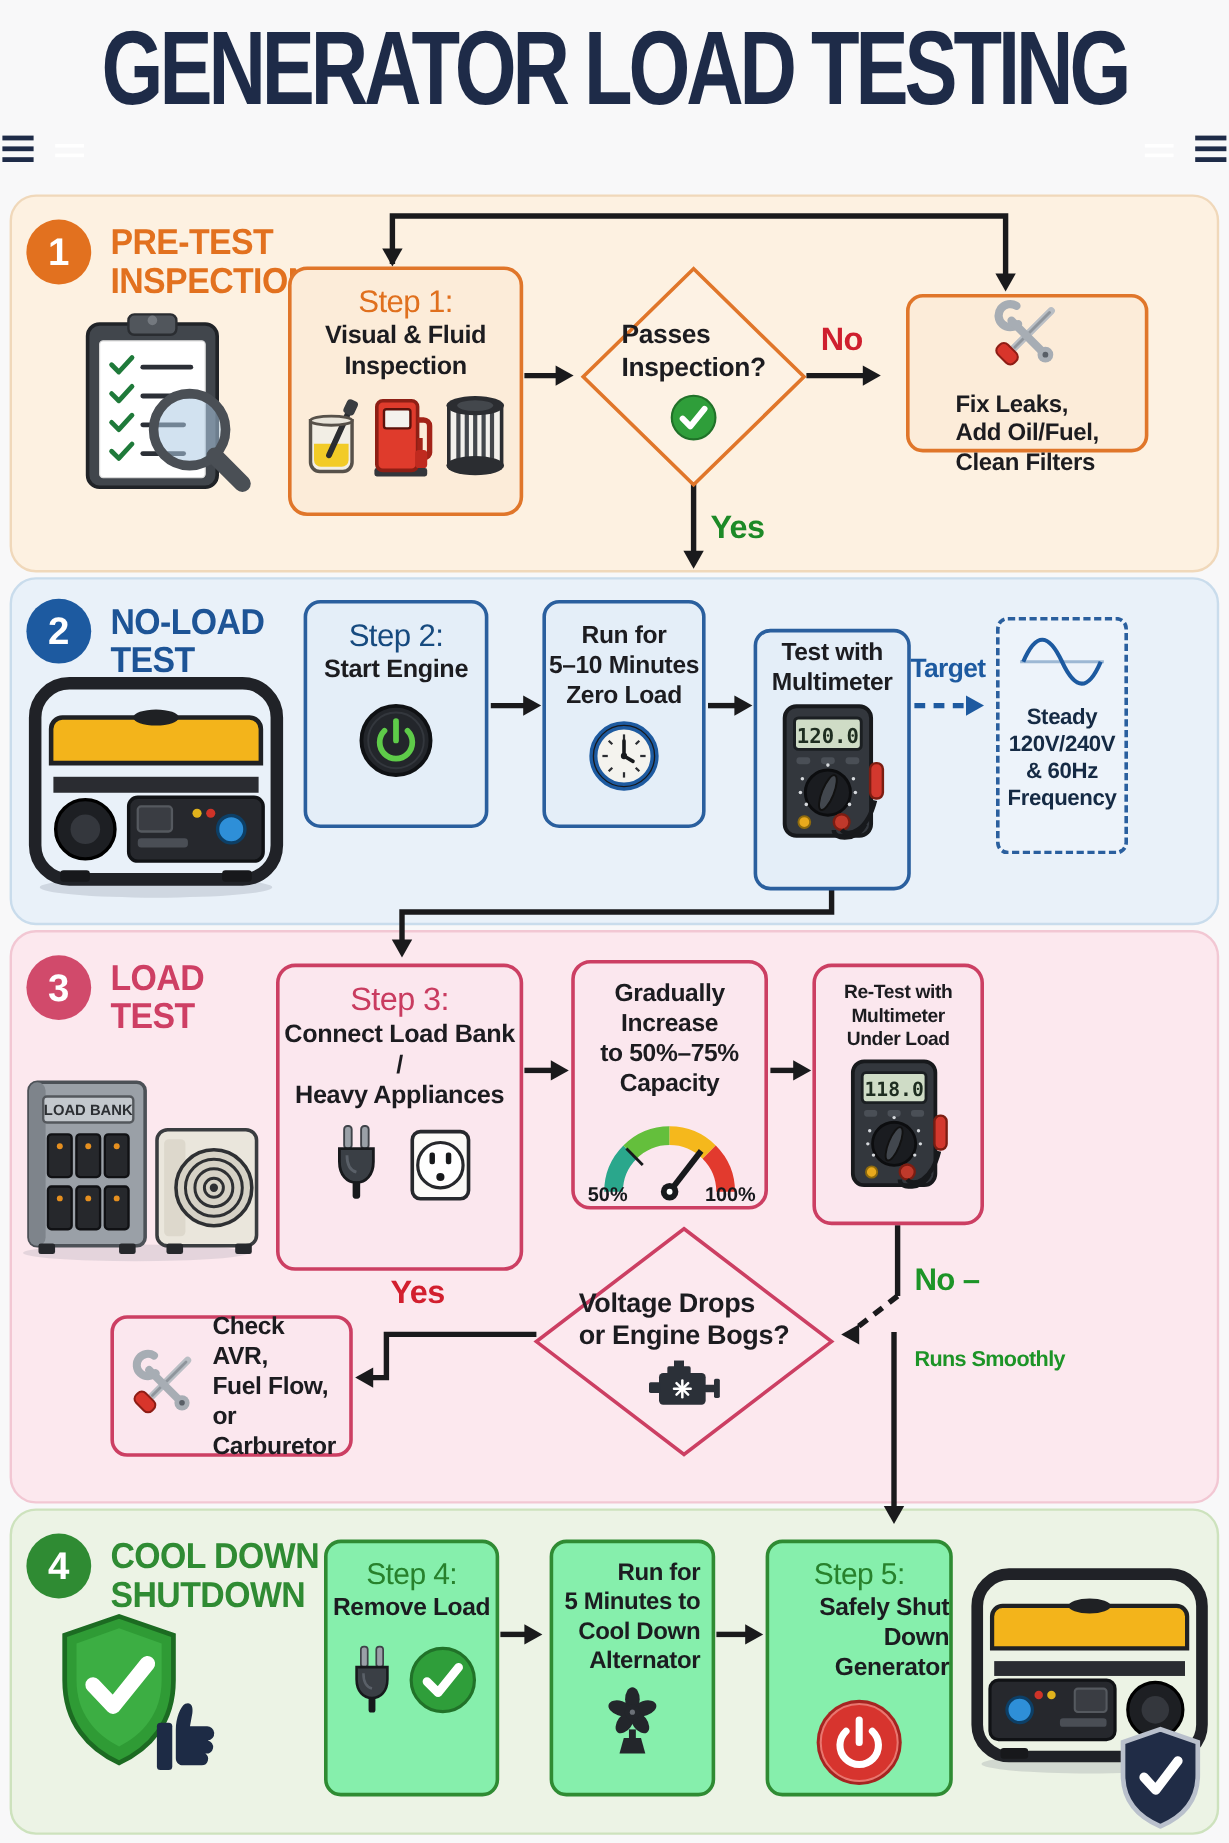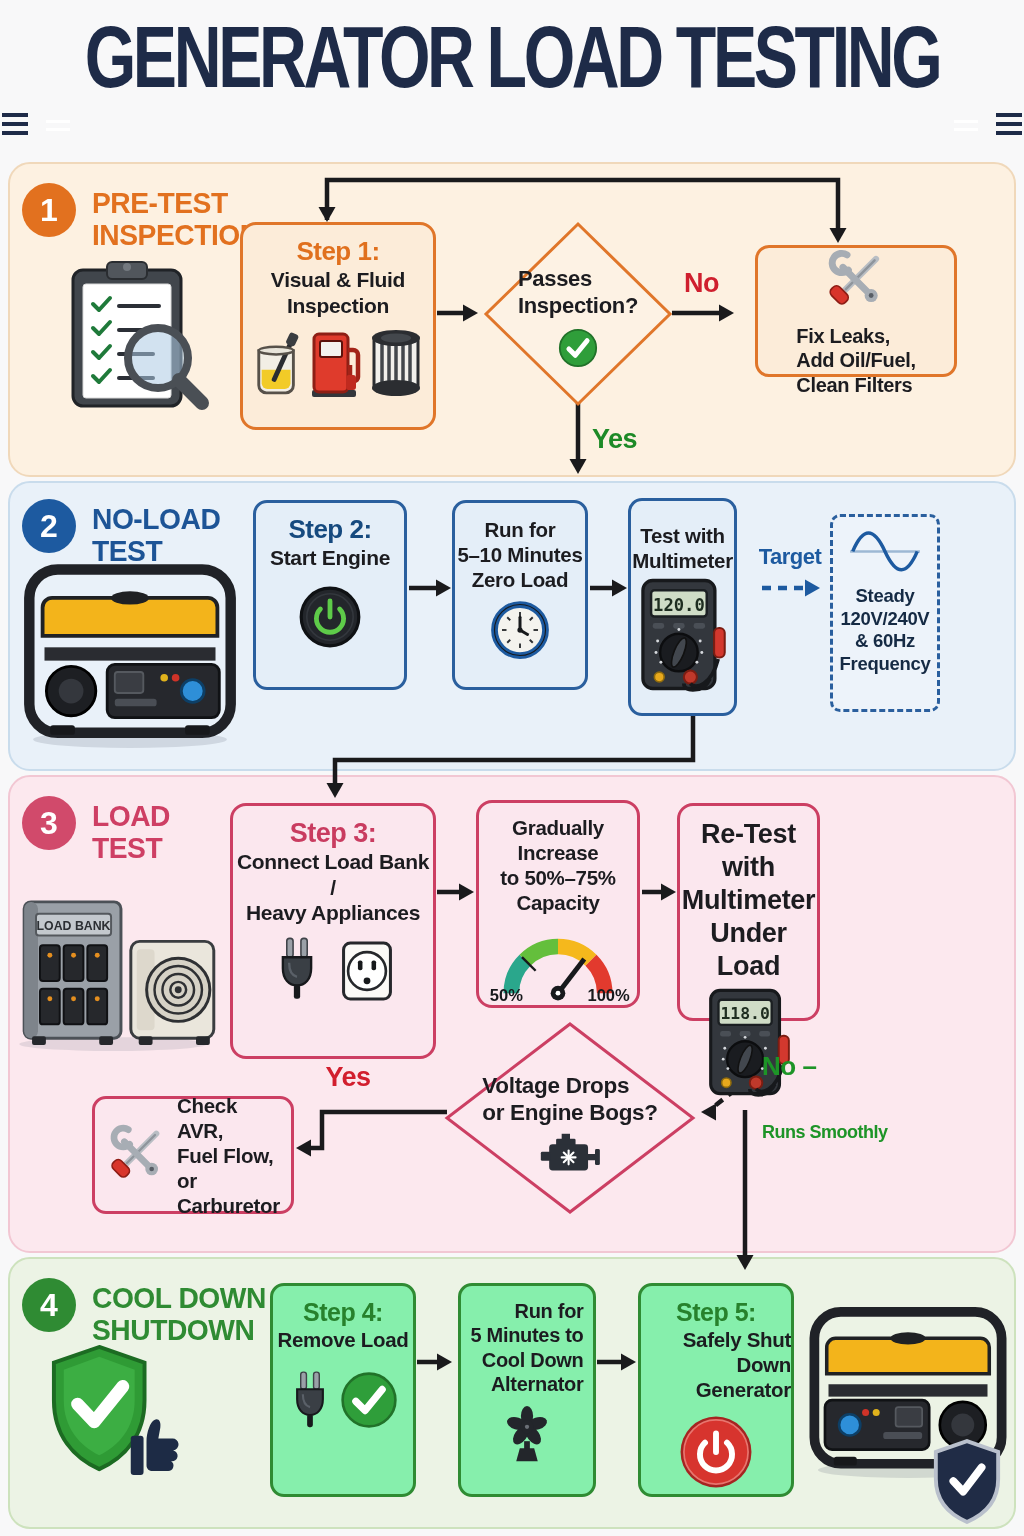--- a/index.html
+++ b/index.html
@@ -24,21 +24,21 @@
          display:flex;align-items:center;justify-content:center;z-index:2;}
   .sectitle{position:absolute;font-size:30px;font-weight:800;line-height:1.08;letter-spacing:-0.5px;
             white-space:pre-line;transform:scaleX(.94);transform-origin:left top;z-index:2;}
   
   .box{position:absolute;box-sizing:border-box;display:flex;flex-direction:column;align-items:center;
        border-radius:16px;border:3px solid;text-align:center;z-index:2;}
   .b1{background:#fcecd9;border-color:#e0762a;}
   .b2{background:#e4eef8;border-color:#2a5f9e;}
   .b3{background:#fbe7ee;border-color:#cc3f63;}
   .b4{background:#86efac;border-color:#2f8b33;text-align:right;}
-  .stitle{font-size:26px;font-weight:700;letter-spacing:-0.5px;line-height:1.15;}
+  .stitle{font-size:26px;font-weight:400;letter-spacing:-0.5px;line-height:1.15;}
   .t1{color:#e0701e;} .t2{color:#164a7f;} .t3{color:#c93c60;} .t4{color:#27812c;}
   .btext{font-size:21px;font-weight:700;color:#1c1c20;line-height:1.22;white-space:pre-line;letter-spacing:-0.3px;}
   .row{display:flex;align-items:flex-end;justify-content:center;}
   .diamond{position:absolute;z-index:2;}
   .dov{position:absolute;left:0;top:0;width:100%;height:100%;display:flex;flex-direction:column;align-items:center;box-sizing:border-box;}
   .lbl{position:absolute;font-weight:800;letter-spacing:-0.5px;z-index:2;white-space:pre-line;}
   .ill{position:absolute;z-index:2;}
   #arrows{position:absolute;left:0;top:0;z-index:1;pointer-events:none;}
   .lcd{font-family:"DejaVu Sans Mono",monospace;}
 </style>
@@ -320,21 +320,21 @@
           <line x1="57" y1="23" x2="53" y2="27"></line>
             <line x1="27" y1="53" x2="23" y2="57"></line>
         </g>
         <line x1="40" y1="40" x2="40" y2="23" stroke="#17191c" stroke-width="4" stroke-linecap="round"></line>
         <line x1="40" y1="40" x2="50" y2="46" stroke="#17191c" stroke-width="4" stroke-linecap="round"></line>
         <circle cx="40" cy="40" r="3.5" fill="#17191c"></circle>
       </svg>
     </span>
   </div>
 
-  <div class="box b2" id="testBox" style="left:628px;top:498px;width:109px;height:218px;padding-top:22px;border-radius:14px">
+  <div class="box b2" id="testBox" style="left:628px;top:524px;width:131px;height:218px;padding-top:4px;border-radius:14px">
     <div class="btext" style="font-size:20.5px">Test with
 Multimeter</div>
     <span style="margin-top:4px">
       <svg width="90" height="115" viewBox="0 0 110 140">
         <use href="#sym-meter"></use>
         <text class="lcd" x="50" y="41" text-anchor="middle" font-size="21" font-weight="bold" fill="#1e2d20">120.0</text>
       </svg>
     </span>
   </div>
 
@@ -424,21 +424,21 @@
         <line x1="75" y1="76" x2="102" y2="41" stroke="#17191c" stroke-width="5"></line>
         <circle cx="75" cy="76" r="7.5" fill="#17191c"></circle>
           <circle cx="75" cy="76" r="2.5" fill="#ffffff"></circle>
         <text x="22" y="84" text-anchor="middle" font-size="17" font-weight="bold" fill="#17191c">50%</text>
         <text x="127" y="84" text-anchor="middle" font-size="17" font-weight="bold" fill="#17191c">100%</text>
       </svg>
     </span>
   </div>
 
   <div class="box b3" id="retestBox" style="left:677px;top:803px;width:143px;height:218px;padding-top:12px">
-    <div class="btext" style="font-size:27px">Re-Test with
+    <div class="btext" style="font-size:16px">Re-Test with
 Multimeter
 Under Load</div>
     <span style="margin-top:4px">
       <svg width="86" height="110" viewBox="0 0 110 140">
         <use href="#sym-meter"></use>
         <text class="lcd" x="50" y="41" text-anchor="middle" font-size="21" font-weight="bold" fill="#1e2d20">118.0</text>
       </svg>
     </span>
   </div>
 

